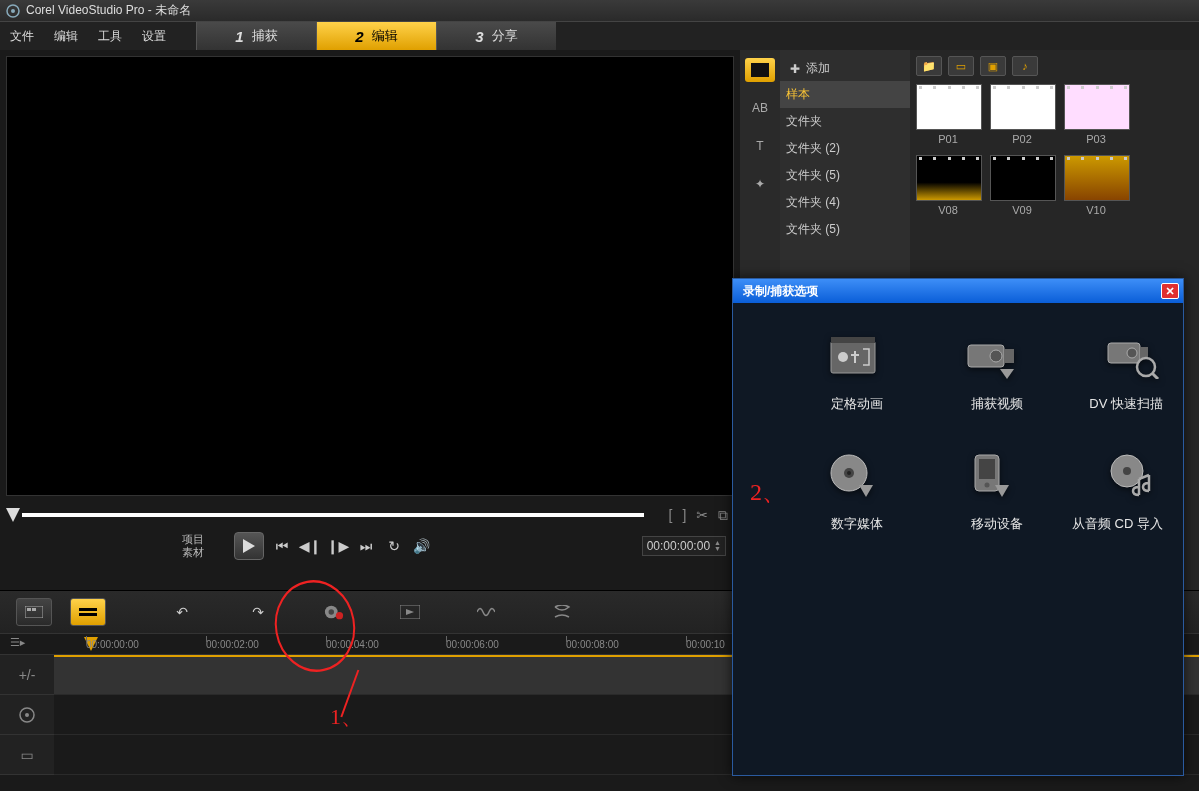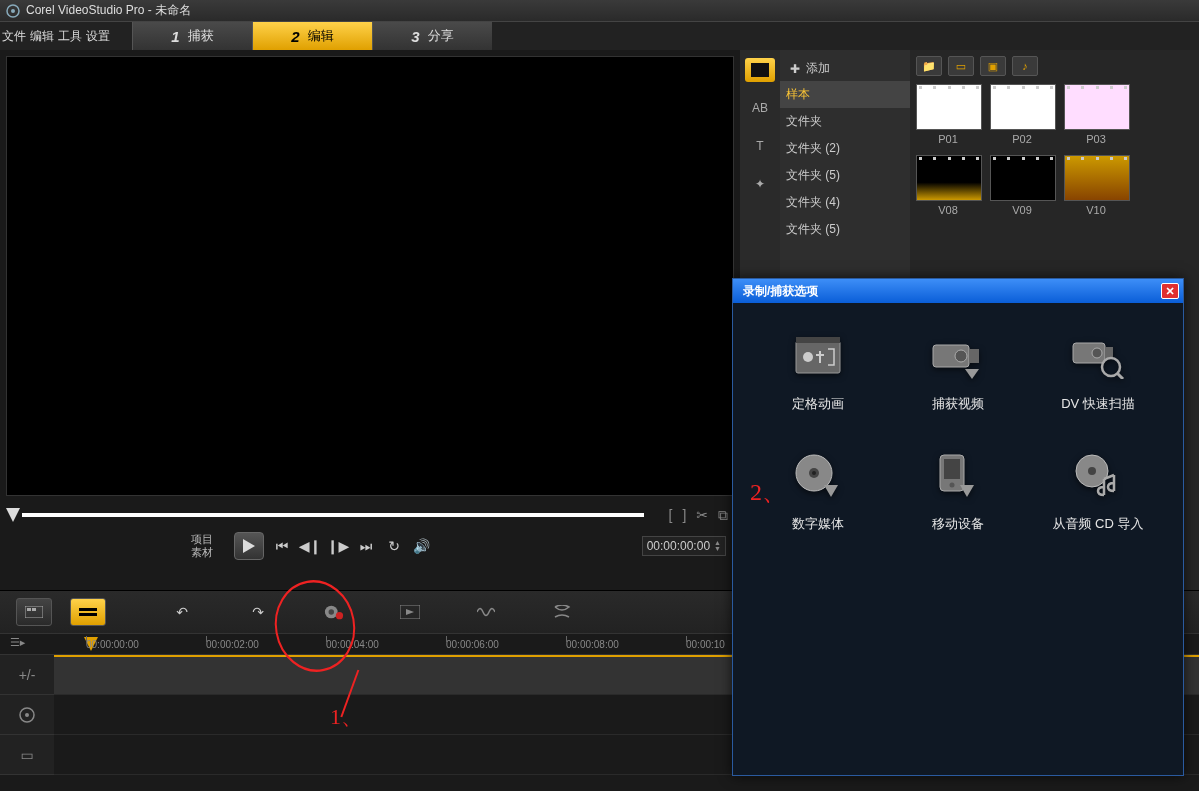--- a/index.html
+++ b/index.html
@@ -4,36 +4,36 @@
 <style>
 * { margin: 0; padding: 0; box-sizing: border-box; font-family: "Microsoft YaHei", sans-serif; }
 body { background: #1a1a1a; width: 1199px; height: 791px; overflow: hidden; position: relative; color: #ccc; }
 
 
 .titlebar { height: 22px; background: linear-gradient(#3a3a3a, #2a2a2a); border-bottom: 1px solid #444; display: flex; align-items: center; padding-left: 6px; font-size: 12px; color: #ddd; }
 .titlebar .logo { width: 14px; height: 14px; margin-right: 6px; display:inline-flex; align-items:center; justify-content:center; }
 
 
 .menubar { height: 28px; background: #222; display: flex; align-items: center; }
-.menu-item { padding: 0 2px; font-size: 12px; color: #ddd; cursor: pointer; line-height: 28px; }
+.menu-item { padding: 0 10px; font-size: 12px; color: #ddd; cursor: pointer; line-height: 28px; }
 .step-tabs { display: flex; margin-left: 20px; height: 28px; }
 .step-tab { width: 120px; display: flex; align-items: center; justify-content: center; gap: 8px; background: linear-gradient(#4a4a4a, #333); border-left: 1px solid #555; font-size: 13px; color: #ddd; cursor: pointer; }
 .step-tab.active { background: linear-gradient(#ffd24a, #e0a000); color: #000; }
 .step-num { font-style: italic; font-weight: bold; font-size: 15px; }
 
 
 .main { display: flex; height: 540px; }
 .preview-pane { width: 740px; background: #1a1a1a; padding: 6px; }
 .preview-video { width: 100%; height: 440px; background: #000; border: 1px solid #333; }
 .scrubber-row { height: 26px; display: flex; align-items: center; margin-top: 6px; }
 .scrubber-handle { width: 14px; height: 14px; background: #ddd; clip-path: polygon(50% 100%, 0 0, 100% 0); }
 .scrubber-track { flex: 1; height: 4px; background: #fff; margin-left: 2px; }
 .scrubber-tools { width: 90px; display: flex; gap: 10px; justify-content: flex-end; padding-right: 6px; color: #888; font-size: 14px; }
 .transport { height: 36px; display: flex; align-items: center; gap: 8px; padding-left: 170px; position: relative; }
-.transport-labels { position: absolute; left: 176px; font-size: 11px; color: #bbb; line-height: 13px; text-align: center; width: 40px; }
+.transport-labels { position: absolute; left: 176px; font-size: 11px; color: #bbb; line-height: 13px; text-align: left; width: 40px; }
 .play-btn { width: 30px; height: 28px; background: linear-gradient(#555,#333); border: 1px solid #666; border-radius: 4px; display: flex; align-items: center; justify-content: center; }
 .tbtn { width: 20px; height: 20px; color: #ccc; display:flex; align-items:center; justify-content:center; font-size: 14px; }
 .timecode-box { margin-left: auto; margin-right: 8px; border: 1px solid #444; padding: 2px 4px; font-size: 12px; color: #ccc; display:flex; align-items:center; gap:4px; background:#222; }
 .tc-spin { display:flex; flex-direction:column; font-size:7px; line-height:6px; color:#888; }
 
 
 .library { flex: 1; background: #262626; display: flex; }
 .lib-side { width: 40px; background: #2a2a2a; display:flex; flex-direction:column; align-items:center; padding-top:8px; gap:14px; }
 .lib-side-btn { width: 30px; height: 24px; display:flex; align-items:center; justify-content:center; border-radius:3px; font-size:12px; color:#aaa; }
 .lib-side-btn.active { background: linear-gradient(#ffd24a,#e0a000); color:#000; }
@@ -67,21 +67,21 @@
 .tl-track-body { flex:1; }
 .tl-track-row { height:40px; border-bottom:1px solid #2a2a2a; background:#1a1a1a; position:relative; }
 .tl-track-row.first { background:#333; border-top:2px solid #e0a000; }
 .tl-left-icons { position:absolute; left:10px; display:flex; flex-direction:column; gap:6px; font-size:11px; color:#888; }
 
 
 .dialog { position:absolute; left:732px; top:278px; width:452px; height:498px; background:#0f1824; border:1px solid #2a5a9f; box-shadow:0 0 12px rgba(0,0,0,.7); }
 .dialog-title { height:24px; background:linear-gradient(#3d8ef7,#0a5ed8); display:flex; align-items:center; justify-content:space-between; padding:0 4px 0 10px; font-size:12px; color:#fff; font-weight:bold; }
 .dialog-close { width:18px; height:16px; background:#e03030; border:1px solid #fff; color:#fff; display:flex; align-items:center; justify-content:center; font-size:11px; border-radius:2px; cursor:pointer; }
 .dialog-body { padding:30px 20px; display:grid; grid-template-columns:repeat(3,1fr); gap:40px 10px; }
-.dlg-item { display:flex; flex-direction:column; align-items:center; gap:14px; cursor:pointer; }
+.dlg-item { display:flex; flex-direction:column; align-items:flex-end; gap:14px; cursor:pointer; }
 .dlg-icon { width:60px; height:48px; display:flex; align-items:center; justify-content:center; }
 .dlg-icon svg { filter: drop-shadow(0 2px 3px rgba(0,0,0,.6)); }
 .dlg-label { font-size:13px; color:#e5e5e5; }
 
 
 .annotation { position:absolute; pointer-events:none; }
 .anno-circle { left:275px; top:586px; width:80px; height:80px; border:2px solid #e22; border-radius:50% 50% 50% 50%; transform:rotate(-10deg) scaleY(1.15); }
 .anno-line1 { left:312px; top:662px; width:40px; height:50px; border-right:2px solid #e22; transform:rotate(20deg); }
 .anno-text1 { left:330px; top:702px; color:#e22; font-size:22px; font-family:serif; }
 .anno-text2 { left:750px; top:476px; color:#e22; font-size:24px; font-family:serif; }

